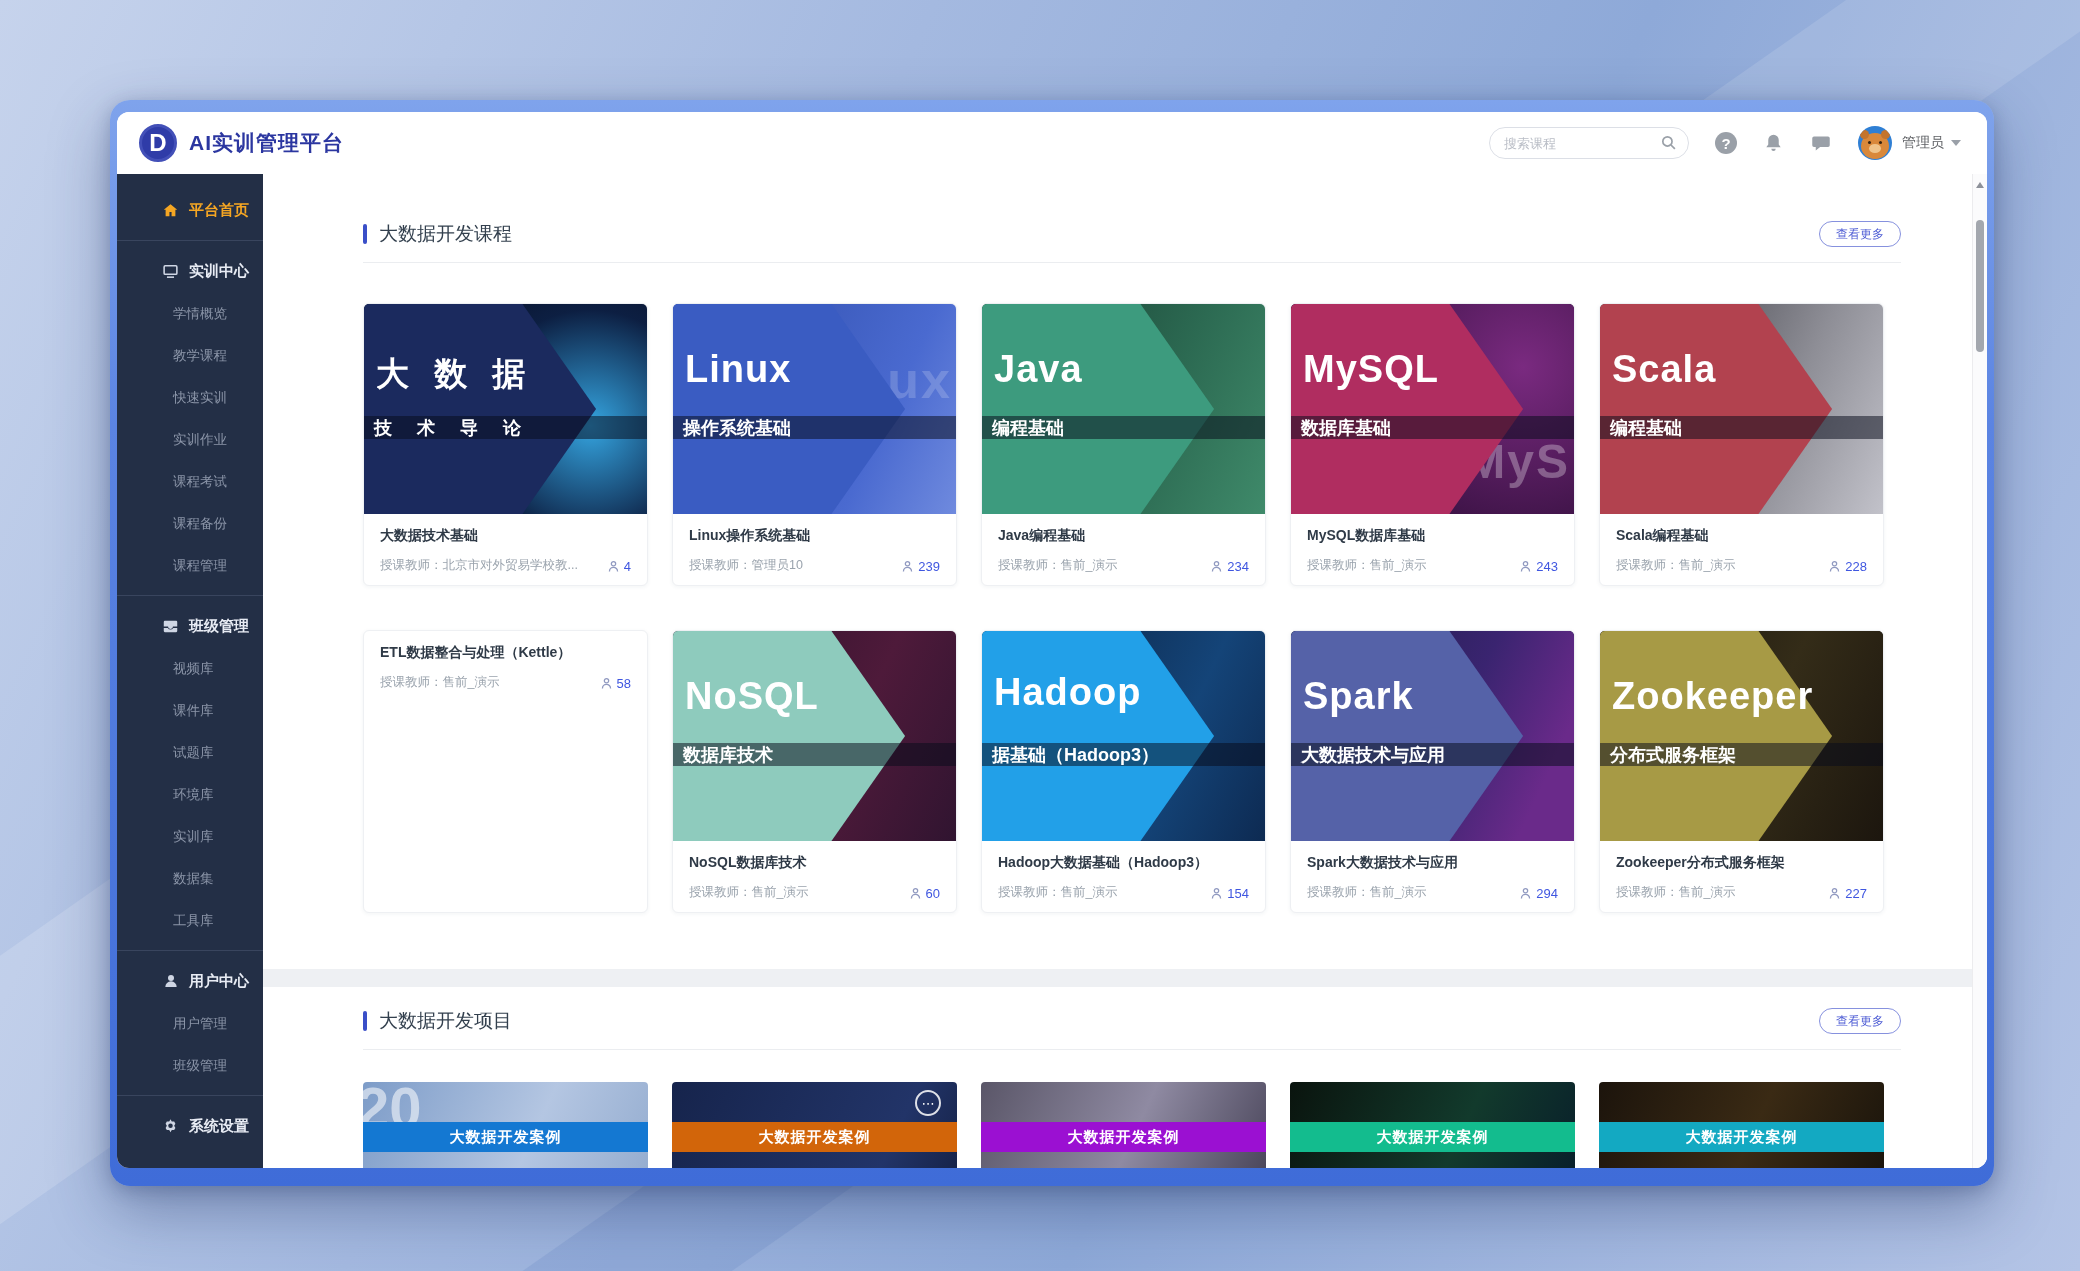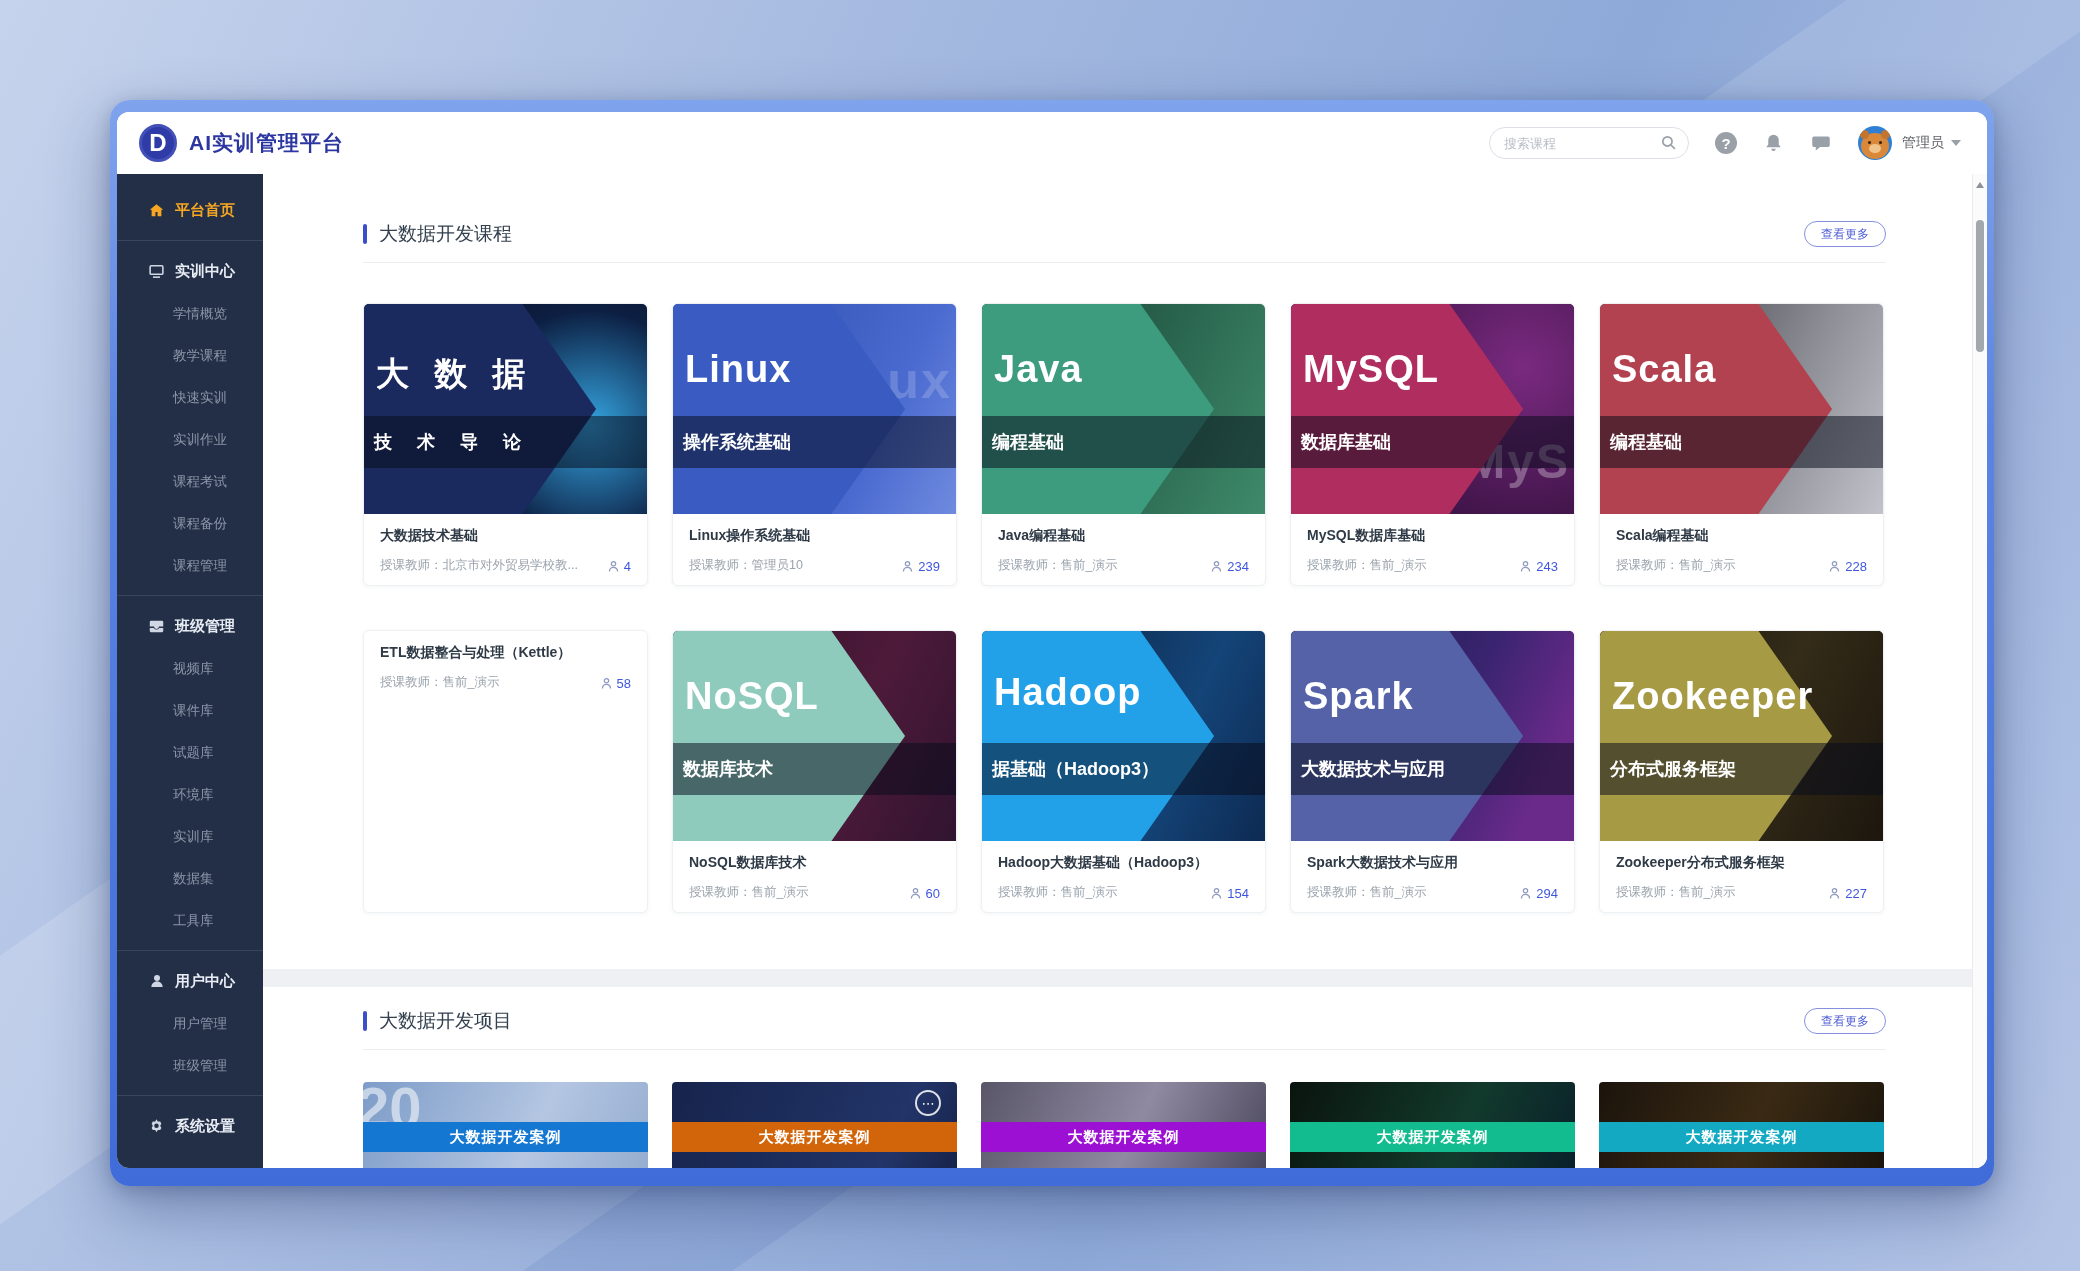--- a/index.html
+++ b/index.html
@@ -53,54 +53,54 @@
   .avatar .e1,.avatar .e2 { position:absolute; width:3px; height:3px; border-radius:50%; background:#332211; top:15px; }
   .avatar .e1{left:10px;} .avatar .e2{right:10px;}
   .uname { margin-left:10px; font-size:14px; color:#606266; }
   .caret { margin-left:7px; width:0; height:0; border-left:5px solid transparent; border-right:5px solid transparent; border-top:6px solid #9aa0a8; }
 
   
   .bodyrow { flex:1; display:flex; min-height:0; }
 
   
   .side { width:146px; flex:0 0 146px; background:#232f46; padding-top:14px; position:relative; }
-  .sgroup { display:flex; align-items:center; height:44px; padding-left:31px; cursor:pointer; }
+  .sgroup { display:flex; align-items:center; height:44px; padding-left:31px; cursor:pointer;justify-content:center; }
   .sgroup .sico { width:17px; height:17px; color:#cfd6e4; display:flex; align-items:center; justify-content:center; }
   .sgroup .slab { margin-left:10px; font-size:15px; font-weight:bold; color:#e8ecf4; }
   .sgroup.active .slab { color:#f5a623; }
   .sgroup.active .sico { color:#f5a623; }
   .ssub { height:42px; display:flex; align-items:center; padding-left:56px; font-size:13.5px; color:#8b95a8; cursor:pointer; }
   .sdiv { height:1px; background:#39455e; margin:8px 0; }
   .collapse-tri { position:absolute; right:-1px; top:24px; width:0; height:0;
     border-top:11px solid transparent; border-bottom:11px solid transparent; border-right:12px solid #ffffff; }
 
   
   .content { flex:1; position:relative; background:#fff; overflow:hidden; }
-  .inner { position:absolute; inset:0; overflow:hidden; padding-right:15px; }
+  .inner { position:absolute; inset:0; overflow:hidden; }
   .sec { padding:0 86px 0 100px; }
   .sec1 { padding-top:46px; }
   .sec2 { padding-top:20px; }
   .sechead { display:flex; align-items:center; justify-content:space-between; height:28px; }
   .sectitle { display:flex; align-items:center; font-size:19px; color:#33404e; }
   .accentbar { width:4px; height:20px; background:#3a4fc8; border-radius:2px; margin-right:12px; }
   .morebtn { height:26px; padding:0 16px; border:1px solid #8691de; border-radius:13px;
              color:#4c5bd4; font-size:12px; background:#fff; display:flex; align-items:center; cursor:pointer; }
   .secdiv { height:1px; background:#ebedf0; margin-top:14px; }
   .grid { margin-top:40px; display:grid; grid-template-columns:repeat(5,285px); column-gap:24px; row-gap:44px; }
   .strip { height:18px; background:#eef0f3; margin-top:56px; }
 
   
   .card { width:285px; border:1px solid #eef0f3; border-radius:6px; background:#fff; overflow:hidden;
           box-shadow:0 1px 4px rgba(40,60,90,.06); cursor:pointer; }
   .banner { position:relative; height:210px; overflow:hidden; }
   .banner .ghost { position:absolute; right:4px; top:46px; font-size:52px; font-weight:bold; color:rgba(255,255,255,.18); letter-spacing:2px; }
   .arrow { position:absolute; inset:0; clip-path:polygon(0 0,56% 0,82% 50%,56% 100%,0 100%); }
   .bt { position:absolute; left:12px; top:44px; color:#fff; font-weight:bold; font-size:38px; letter-spacing:1px; }
   .bt.cjk { font-size:33px; letter-spacing:8px; top:48px; }
-  .band { position:absolute; left:0; right:0; top:112px; height:52px; background:rgba(8,12,26,.52);
+  .band { position:absolute; left:0; right:0; top:112px; height:23px; background:rgba(8,12,26,.52);
           display:flex; align-items:center; padding-left:10px; }
   .band span { color:#fff; font-weight:bold; font-size:18px; }
   .band.sp span { letter-spacing:10px; }
   
   .c1 .bg { position:absolute; inset:0; background:radial-gradient(circle at 80% 58%, rgba(60,190,255,.85), rgba(20,60,120,.25) 45%, rgba(6,14,36,0) 62%), #0a1530; }
   .c1 .arrow { background:#1b2a5e; }
   .c2 .bg { position:absolute; inset:0; background:linear-gradient(115deg,#2c4aa6,#4a6ad0 70%,#6f8ade); }
   .c2 .arrow { background:#3a5cc2; }
   .c3 .bg { position:absolute; inset:0; background:linear-gradient(115deg,#16382e,#2c6a52 60%,#3f8a6a); }
   .c3 .arrow { background:#3d9b7e; }

